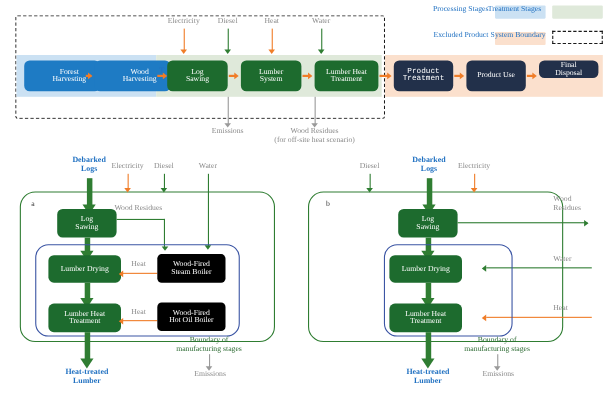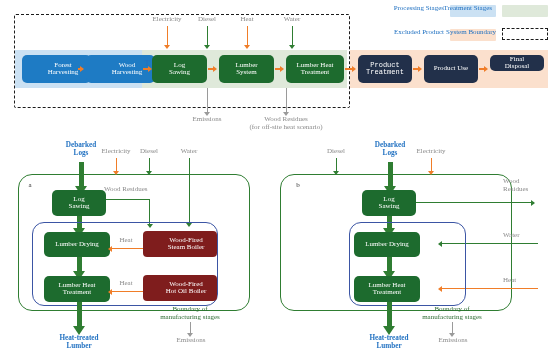--- a/index.html
+++ b/index.html
@@ -6,21 +6,21 @@
   body{width:550px;height:360px;overflow:hidden;
        font-family:"Liberation Serif", serif;}
   #root{position:relative;width:550px;height:360px;}
 
   
   .box{position:absolute;display:flex;align-items:center;justify-content:center;
        text-align:center;border-radius:5px;color:#ffffff;line-height:1.05;}
   .box-blue{background:#1e7bc4;padding-left:13px;}
   .box-green{background:#1d6b2e;}
   .box-navy{background:#22304a;}
-  .box-boiler{background:#7f1d1d;border-radius:4px;padding-left:12px;}
+  .box-boiler{background:#000000;border-radius:4px;}
 
   
   .band{position:absolute;}
   .band-bg{background:#cbe1f3;}
   .band-fg{background:#dfe9da;}
   .band-ex{background:#fbe0cd;}
 
   .sysbound{position:absolute;border:1.6px dashed #1b1b1b;border-radius:2px;}
 
   

